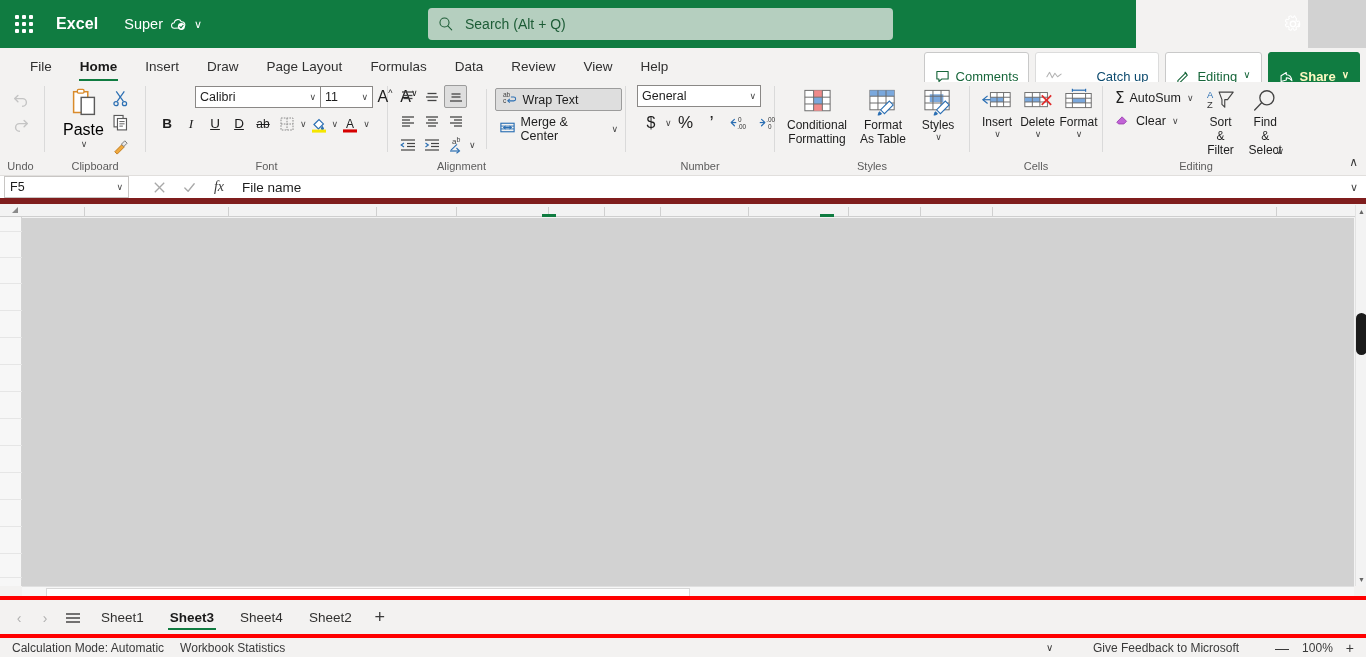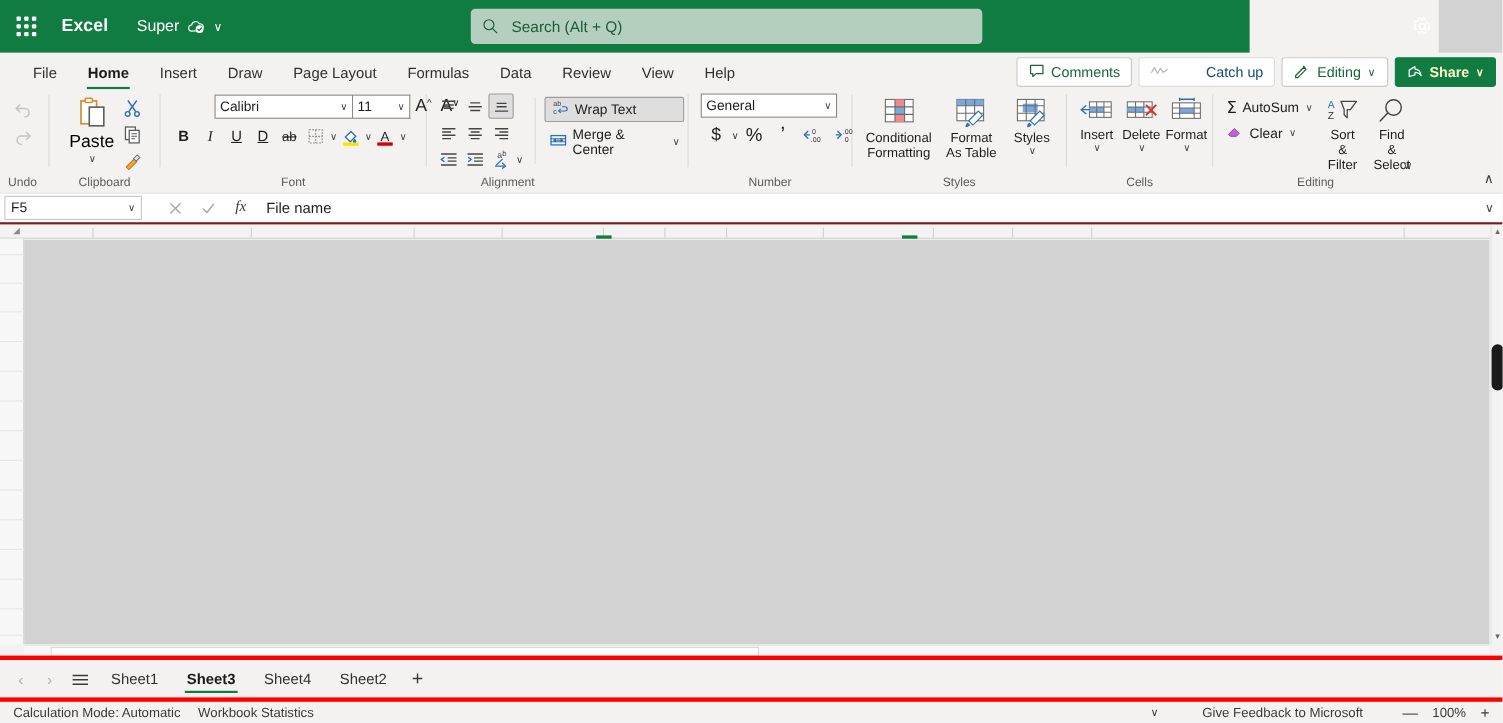--- a/index.html
+++ b/index.html
@@ -64,21 +64,21 @@
     font-size: 13.5px; color: #303030; cursor: pointer; white-space: nowrap;
   }
   .tab.active { font-weight: bold; color: #1a1a1a; }
   .tab.active::after {
     content: ""; position: absolute; left: 13px; right: 13px; bottom: 1px; height: 2.5px; background: #107c41;
   }
   .tab:first-child { margin-left: 16px; }
 
   .rtbtns { position: absolute; right: 6px; top: 52px; display: flex; align-items: center; gap: 6px; }
   .rtbtn {
-    height: 27px; display: flex; align-items: center; gap: 6px; padding: 1px 10px;
+    height: 27px; display: flex; align-items: flex-start; gap: 6px; padding: 16px 10px;
     border: 1px solid #c9c9c9; border-radius: 3px; background: #ffffff;
     font-size: 13px; color: #17663a; cursor: pointer; white-space: nowrap;
   }
   .rtbtn.disabled { color: #0c4a6e; border-color: #dcdcdc; gap: 34px; }
   .rtbtn.primary { background: #107c41; border-color: #107c41; color: #fef9c3; font-weight: bold; }
   .rtbtn .cv { font-size: 10px; }
 
   
   .ribbon {
     position: absolute; left: 0; top: 82px; width: 1366px; height: 92px;
@@ -155,21 +155,21 @@
   .editcol1 { display: flex; flex-direction: column; gap: 3px; padding-top: 3px; }
   .editlinebtn { display: flex; align-items: center; gap: 5px; font-size: 12.5px; color: #1d1d1d; cursor: pointer; height: 20px; padding: 0 3px; }
 
   .collapse-ribbon {
     position: absolute; right: 8px; top: 155px; font-size: 12px; color: #3a3a3a; cursor: pointer;
   }
 
   
   .formulabar {
     position: absolute; left: 0; top: 175px; width: 1366px; height: 29px;
-    background: #ffffff; border-top: 1px solid #e1dfdd; border-bottom: 2px solid #7f1d1d;
+    background: #ffffff; border-top: 1px solid #e1dfdd; border-bottom: 6px solid #7f1d1d;
     display: flex; align-items: center;
   }
   .namebox {
     margin-left: 4px; width: 125px; height: 22px; border: 1px solid #c8c6c4; background: #fff;
     display: flex; align-items: center; justify-content: space-between; padding: 0 5px;
     font-size: 12.5px; color: #1d1d1d; cursor: pointer;
   }
   .fbtns { display: flex; align-items: center; gap: 0; margin-left: 15px; }
   .fbtn { width: 30px; height: 24px; display: flex; align-items: center; justify-content: center; cursor: pointer; }
   .fxlabel { font-style: italic; font-size: 14px; color: #3a3a3a; font-family: "Liberation Serif", serif; }

